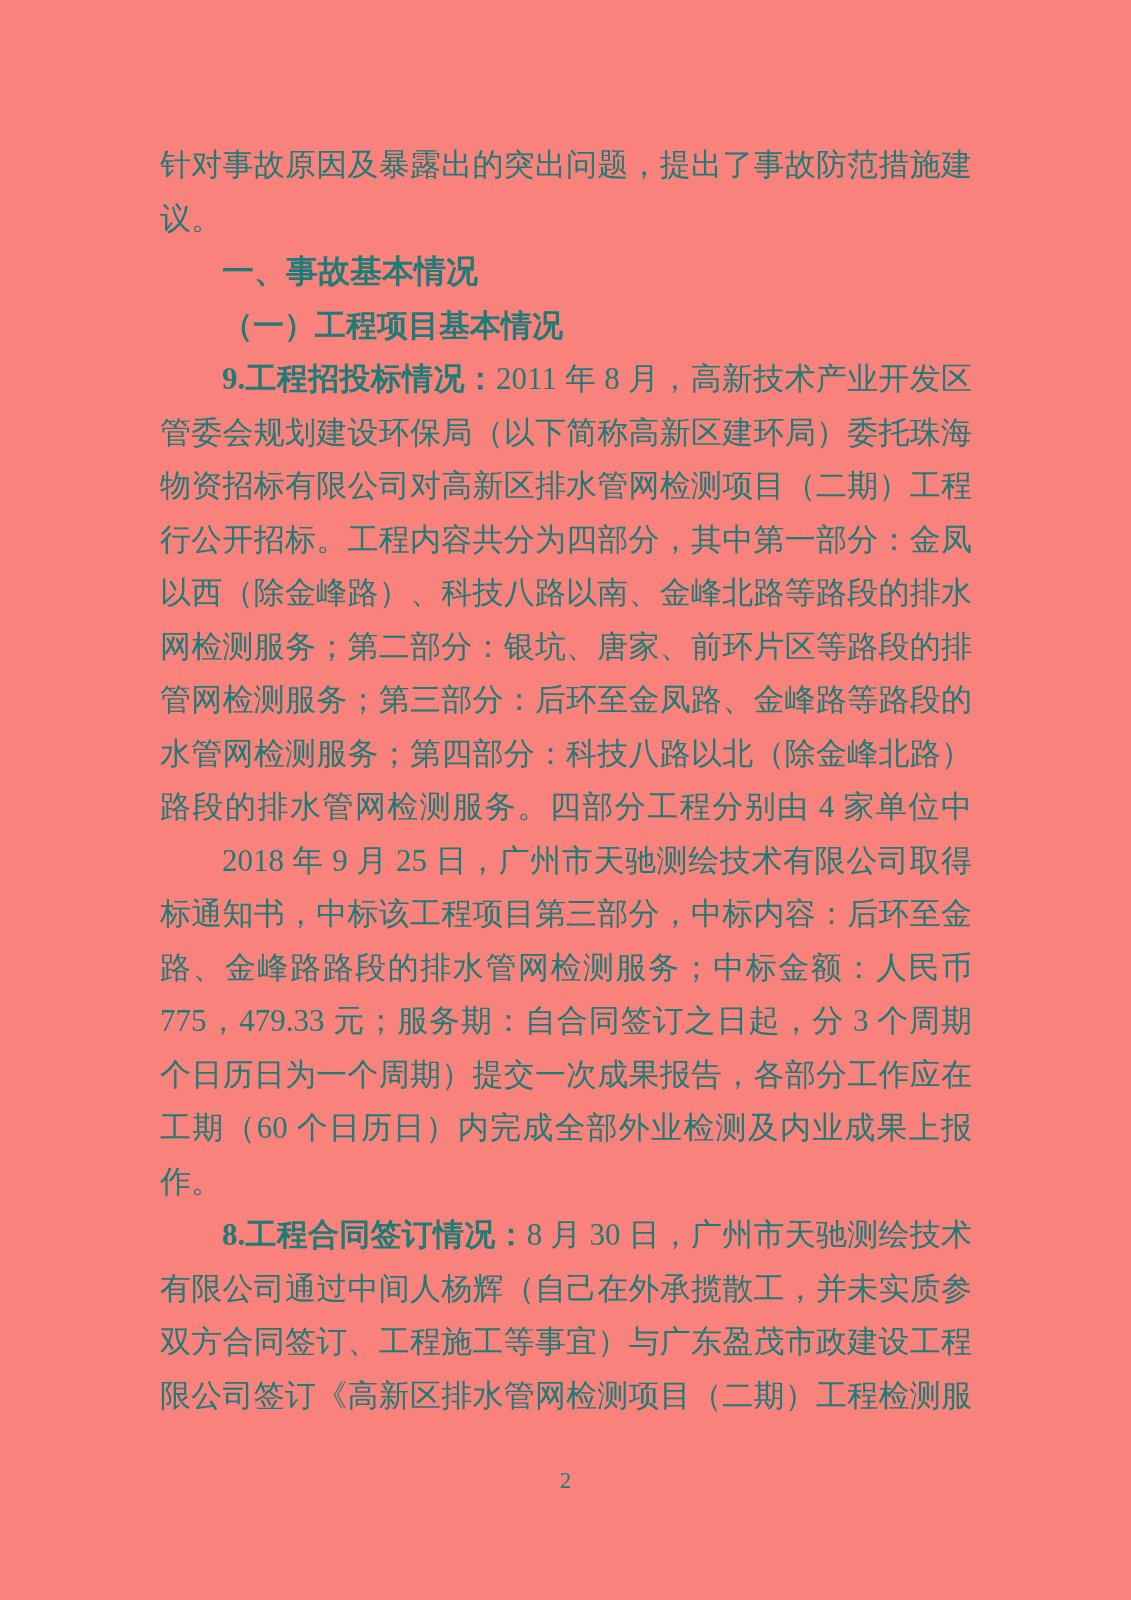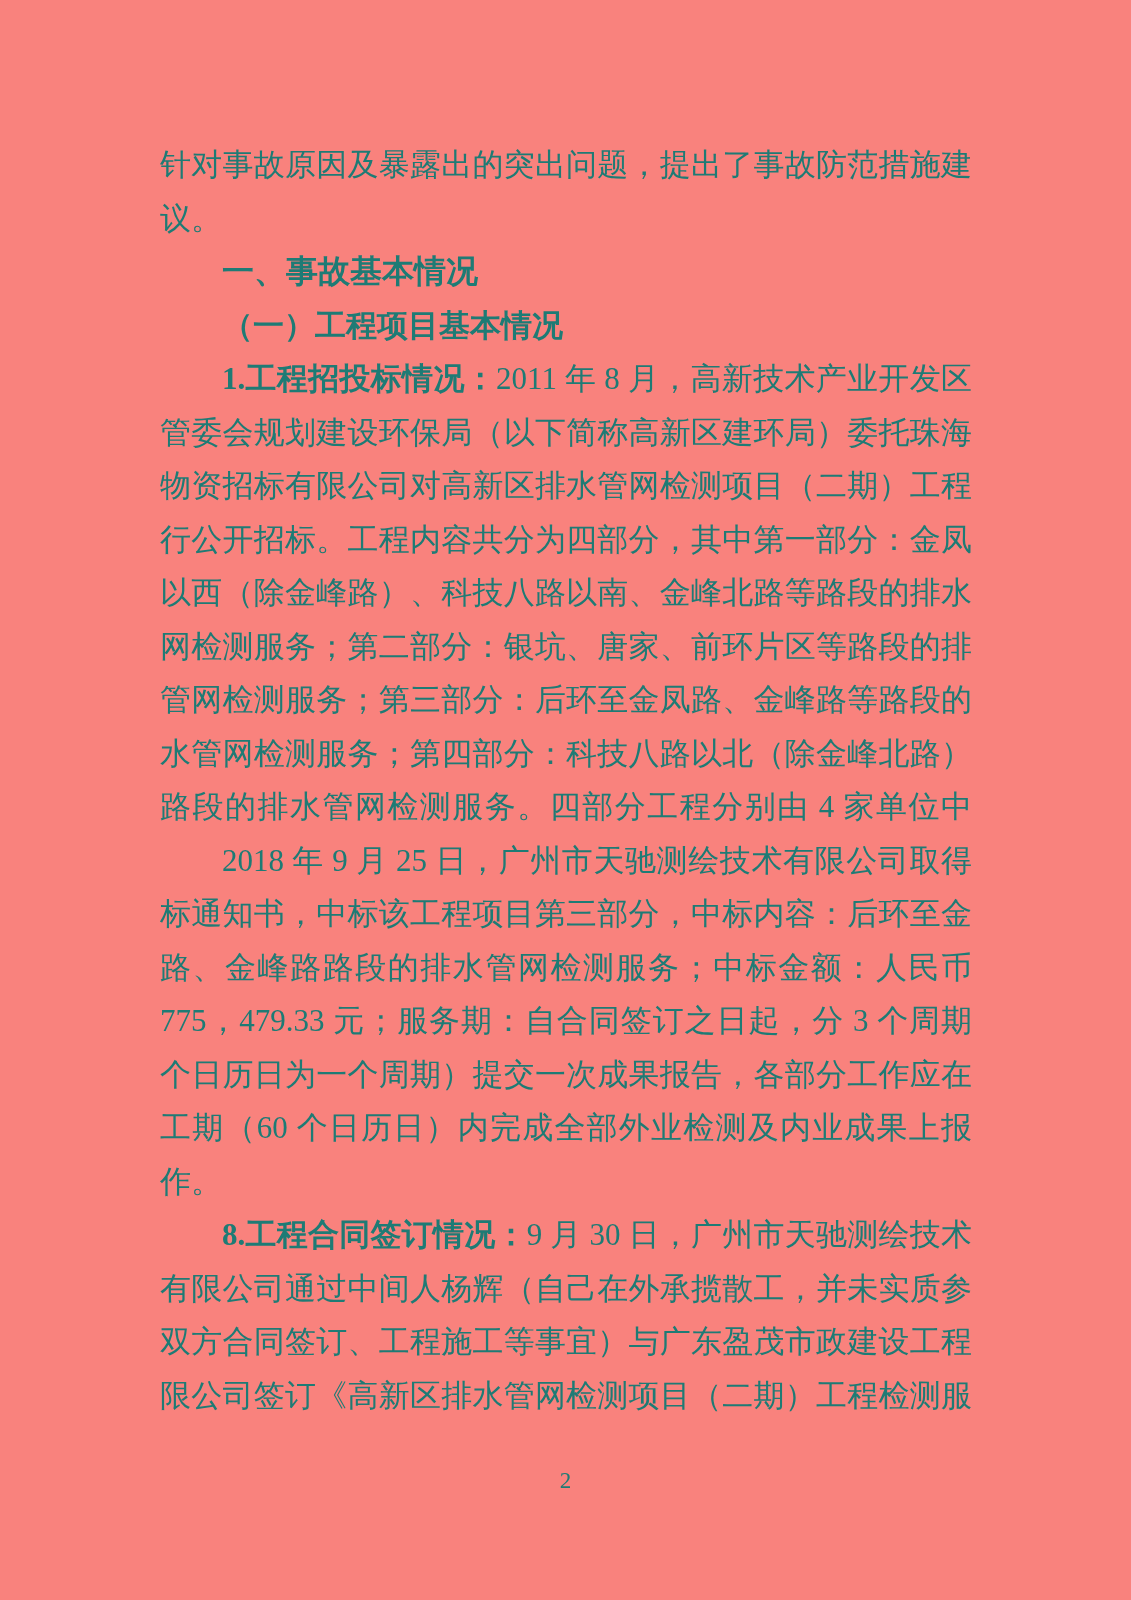--- a/index.html
+++ b/index.html
@@ -67,41 +67,41 @@
   <div class="content">
 
     <div class="line">针对事故原因及暴露出的突出问题，提出了事故防范措施建</div>
     <div class="line last">议。</div>
 
     <div class="line h1 indent">一、事故基本情况</div>
 
     <div class="line h2 indent">（一）工程项目基本情况</div>
 
     <div class="line indent">
-      <span class="lead">1.工程招投标情况：</span><span>2011 年 8 月，高新技术产业开发区</span>
+      <span class="lead">9.工程招投标情况：</span><span>2011 年 8 月，高新技术产业开发区</span>
     </div>
     <div class="line">管委会规划建设环保局（以下简称高新区建环局）委托珠海市</div>
     <div class="line">物资招标有限公司对高新区排水管网检测项目（二期）工程进</div>
     <div class="line">行公开招标。工程内容共分为四部分，其中第一部分：金凤路</div>
     <div class="line">以西（除金峰路）、科技八路以南、金峰北路等路段的排水管</div>
     <div class="line">网检测服务；第二部分：银坑、唐家、前环片区等路段的排水</div>
     <div class="line">管网检测服务；第三部分：后环至金凤路、金峰路等路段的排</div>
     <div class="line">水管网检测服务；第四部分：科技八路以北（除金峰北路）等</div>
     <div class="line">路段的排水管网检测服务。四部分工程分别由 4 家单位中标。</div>
 
     <div class="line indent">2018 年 9 月 25 日，广州市天驰测绘技术有限公司取得中</div>
     <div class="line">标通知书，中标该工程项目第三部分，中标内容：后环至金凤</div>
     <div class="line">路、金峰路路段的排水管网检测服务；中标金额：人民币 5，</div>
     <div class="line">775，479.33 元；服务期：自合同签订之日起，分 3 个周期（20</div>
     <div class="line">个日历日为一个周期）提交一次成果报告，各部分工作应在总</div>
     <div class="line">工期（60 个日历日）内完成全部外业检测及内业成果上报工</div>
     <div class="line last">作。</div>
 
     <div class="line indent">
-      <span class="lead">8.工程合同签订情况：</span><span>9 月 30 日，广州市天驰测绘技术</span>
+      <span class="lead">8.工程合同签订情况：</span><span>8 月 30 日，广州市天驰测绘技术</span>
     </div>
     <div class="line">有限公司通过中间人杨辉（自己在外承揽散工，并未实质参与</div>
     <div class="line">双方合同签订、工程施工等事宜）与广东盈茂市政建设工程有</div>
     <div class="line">限公司签订《高新区排水管网检测项目（二期）工程检测服务</div>
 
   </div>
 
   <div class="page-number">2</div>
 </div>
 

